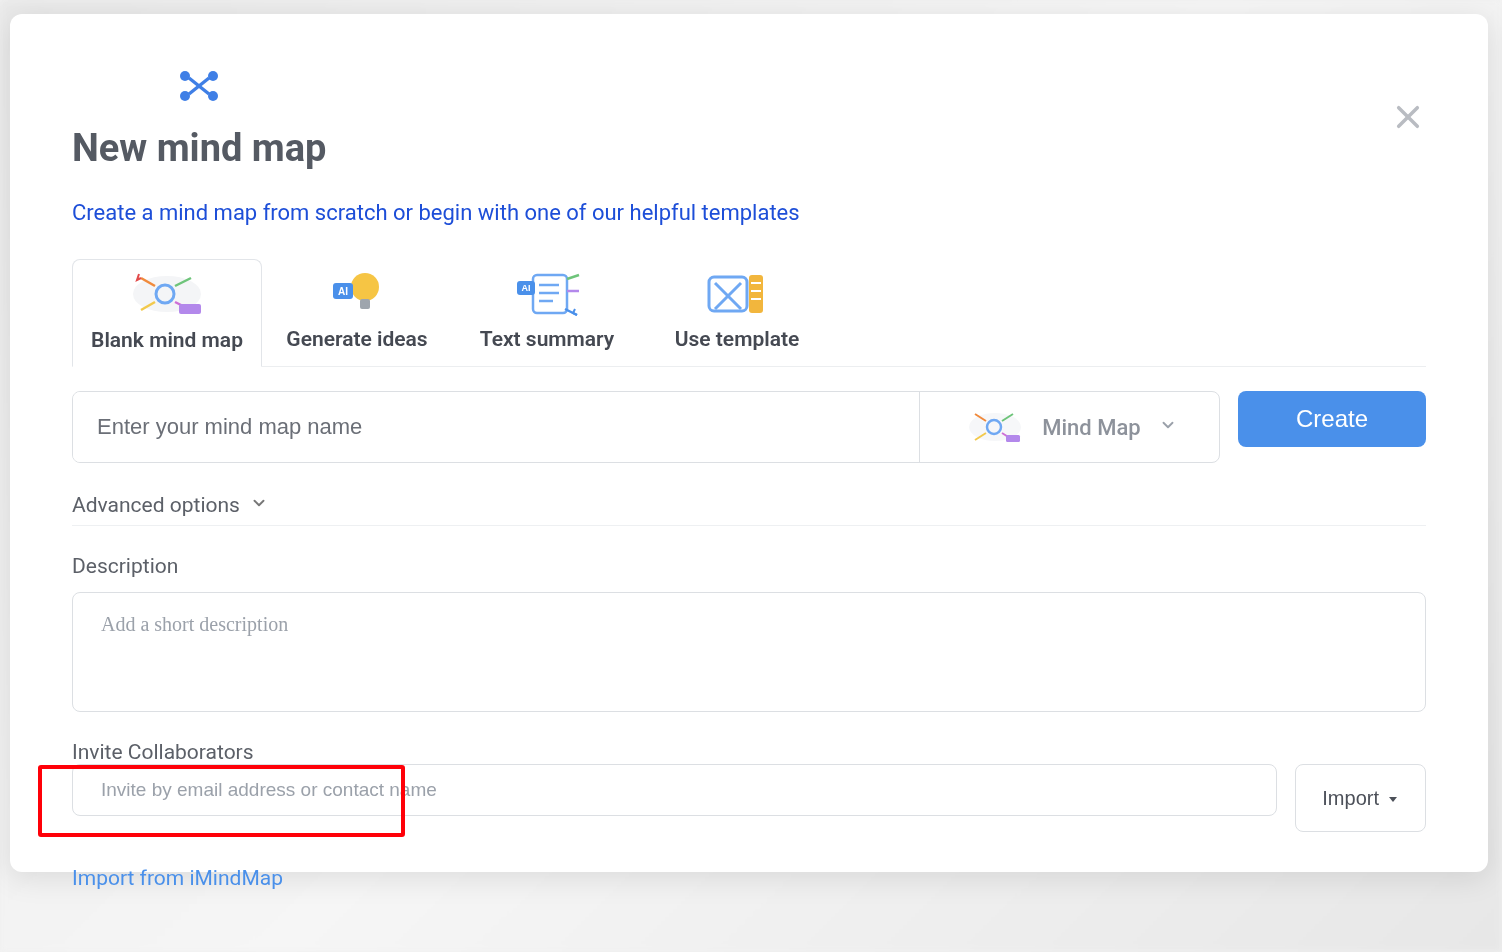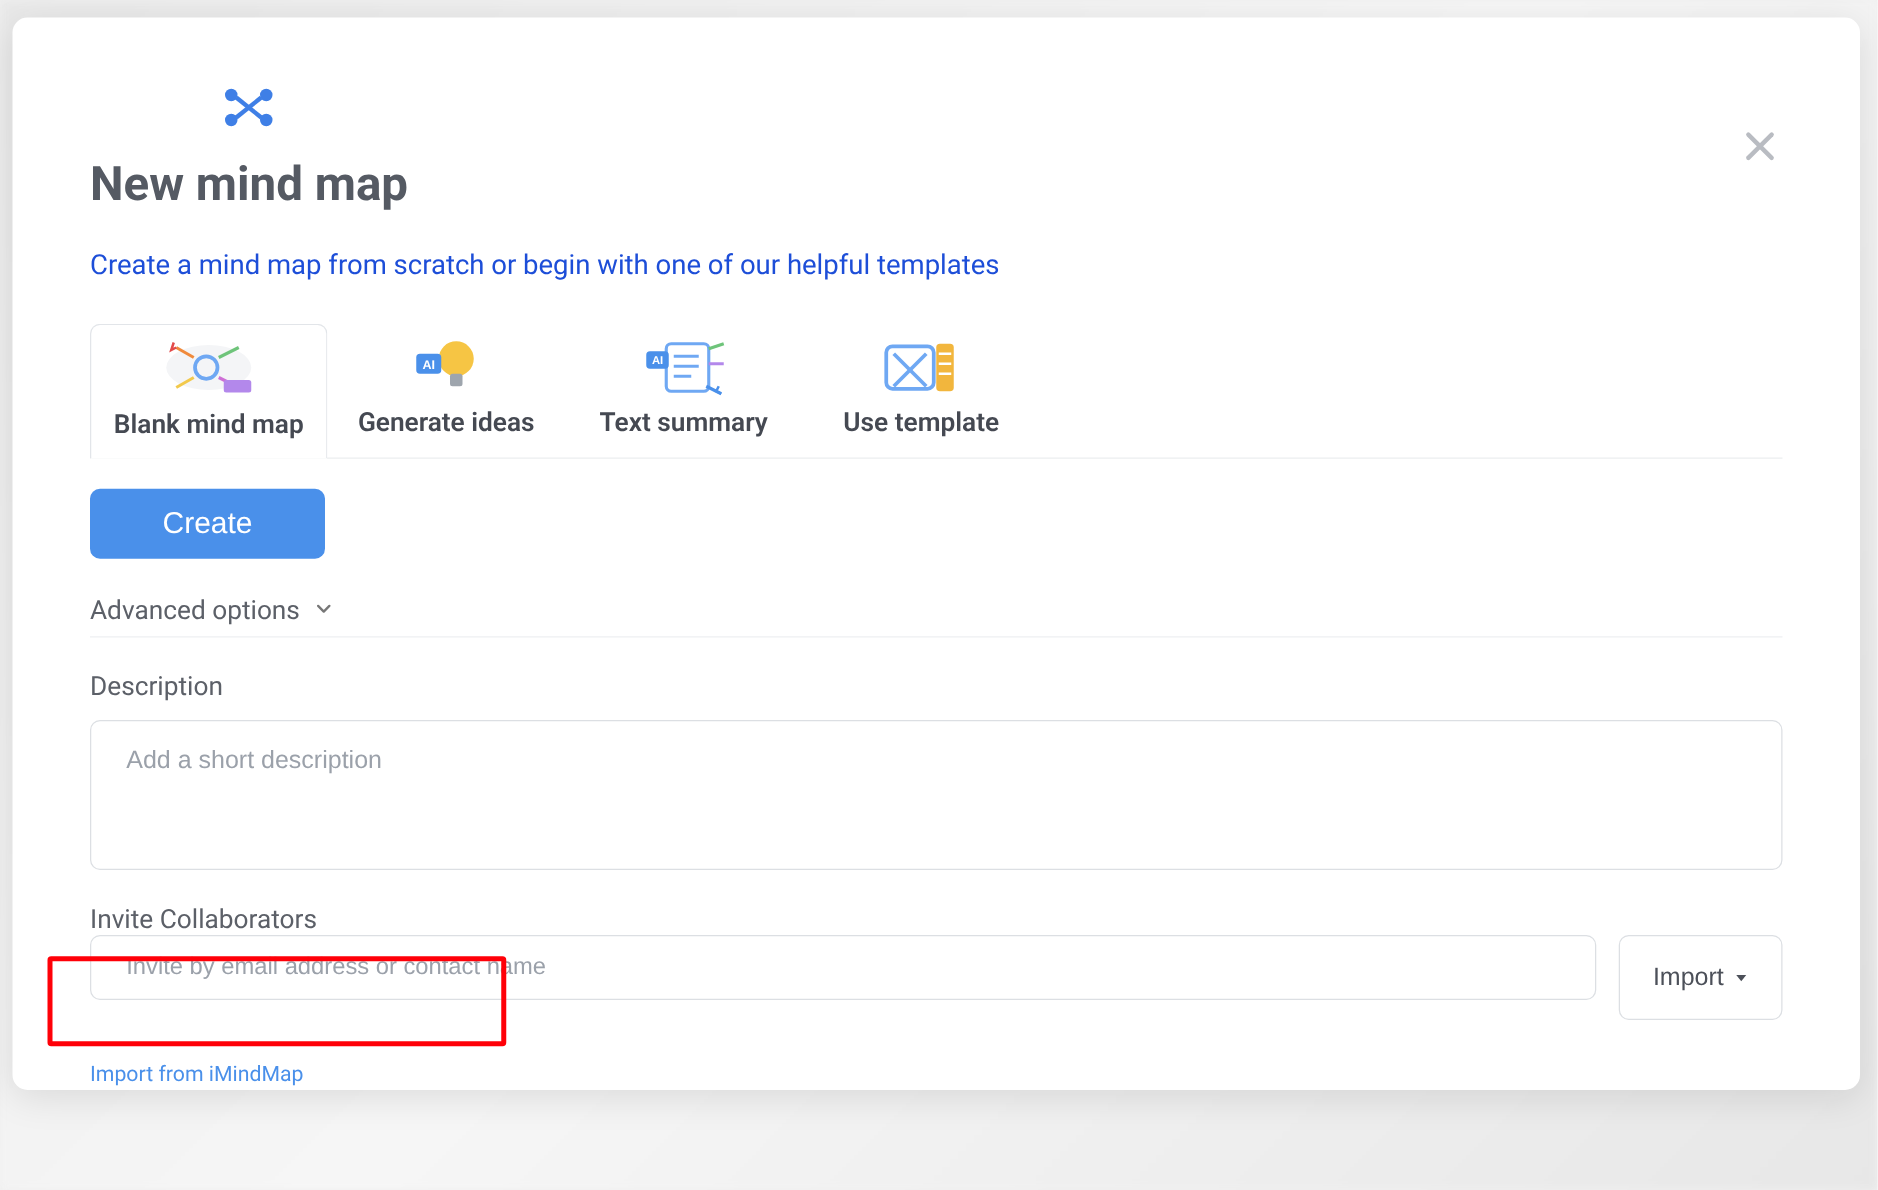--- a/index.html
+++ b/index.html
@@ -146,21 +146,21 @@
     margin-top: 28px;
   }
   .desc-input {
     width: 100%;
     border: 1px solid #dcdfe3;
     border-radius: 8px;
     margin-top: 14px;
     min-height: 120px;
     font-size: 20px;
     padding: 20px 28px;
-    font-family: Liberation Sans, sans-serif;
+    font-family: Liberation Serif, serif;
     resize: none;
     color: #b91c1c;
   }
   .desc-input::placeholder { color: #9ba1aa; }
   .collab-row {
     display: flex;
     gap: 18px;
     border-radius: 20px;
   }
   .collab-input {
@@ -184,21 +184,21 @@
     cursor: pointer;
     display: flex;
     align-items: center;
     gap: 8px;
   }
   .import-link-wrap {
     margin-top: 34px;
   }
   .import-link {
     color: #4a90ea;
-    font-size: 17px;
+    font-size: 21px;
     text-decoration: none;
     cursor: pointer;
   }
   .highlight-box {
     position: absolute;
     border: 4px solid #ff0008;
     border-radius: 3px;
     pointer-events: none;
   }
 </style>
@@ -294,20 +294,42 @@
           <line x1="50" y1="22" x2="60" y2="22" stroke="#fff" stroke-width="2"></line>
           <line x1="50" y1="30" x2="60" y2="30" stroke="#fff" stroke-width="2"></line>
         </svg>
       </div>
       <span class="tab-label">Use template</span>
     </div>
 
   </div>
 
   <div class="form-row">
+    <div class="name-type-group">
+      <input class="name-input" type="text" placeholder="Enter your mind map name" style="">
+      <div class="type-select">
+        <span class="ts-ico">
+          <svg width="58" height="36" viewBox="0 0 58 36">
+            <ellipse cx="29" cy="18" rx="26" ry="14" fill="#f6f7f9"></ellipse>
+            <circle cx="28" cy="18" r="7" fill="none" stroke="#6fa8f3" stroke-width="2.5"></circle>
+            <path d="M20 12 L9 5" stroke="#f08a3c" stroke-width="2"></path>
+            <path d="M20 24 L9 31" stroke="#f2c94c" stroke-width="2"></path>
+            <path d="M36 12 L47 5" stroke="#6ec47a" stroke-width="2"></path>
+            <path d="M36 24 L47 31" stroke="#ce6fd6" stroke-width="2"></path>
+            <rect x="40" y="26" width="14" height="7" rx="1.5" fill="#b388eb"></rect>
+          </svg>
+        </span>
+        <span class="ts-label">Mind Map</span>
+        <span class="chev">
+          <svg width="18" height="18" viewBox="0 0 24 24" fill="none" stroke="currentColor" stroke-width="2.5" stroke-linecap="round" stroke-linejoin="round">
+              <polyline points="6 9 12 15 18 9"></polyline>
+            </svg>
+        </span>
+      </div>
+    </div>
     <button class="create-btn">Create</button>
   </div>
 
   <div class="adv-row">
     <span class="adv-label">Advanced options</span>
     <span class="chev">
       <svg width="18" height="18" viewBox="0 0 24 24" fill="none" stroke="currentColor" stroke-width="2.5" stroke-linecap="round" stroke-linejoin="round">
           <polyline points="6 9 12 15 18 9"></polyline>
         </svg>
     </span>

